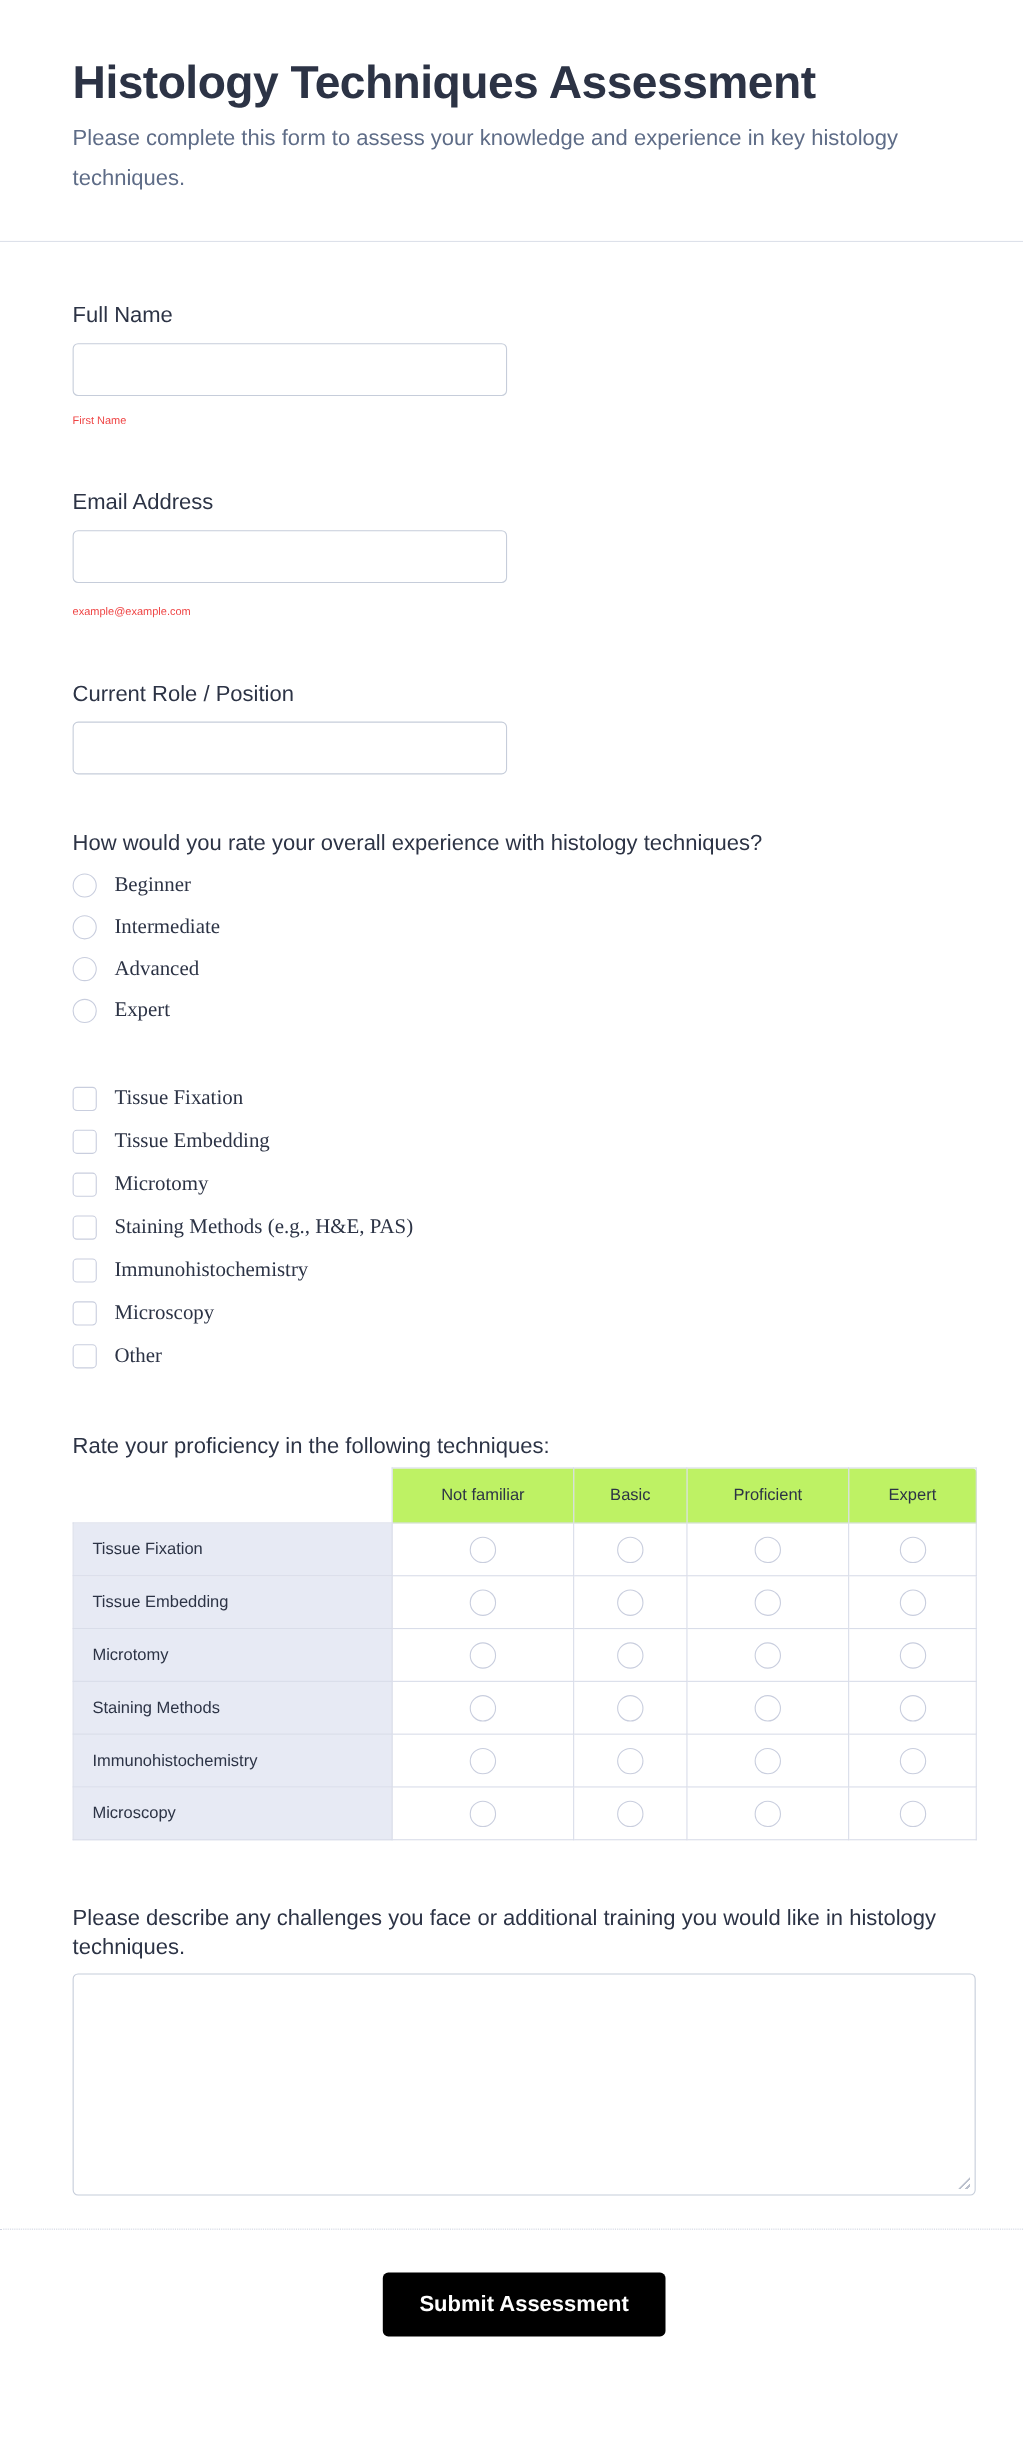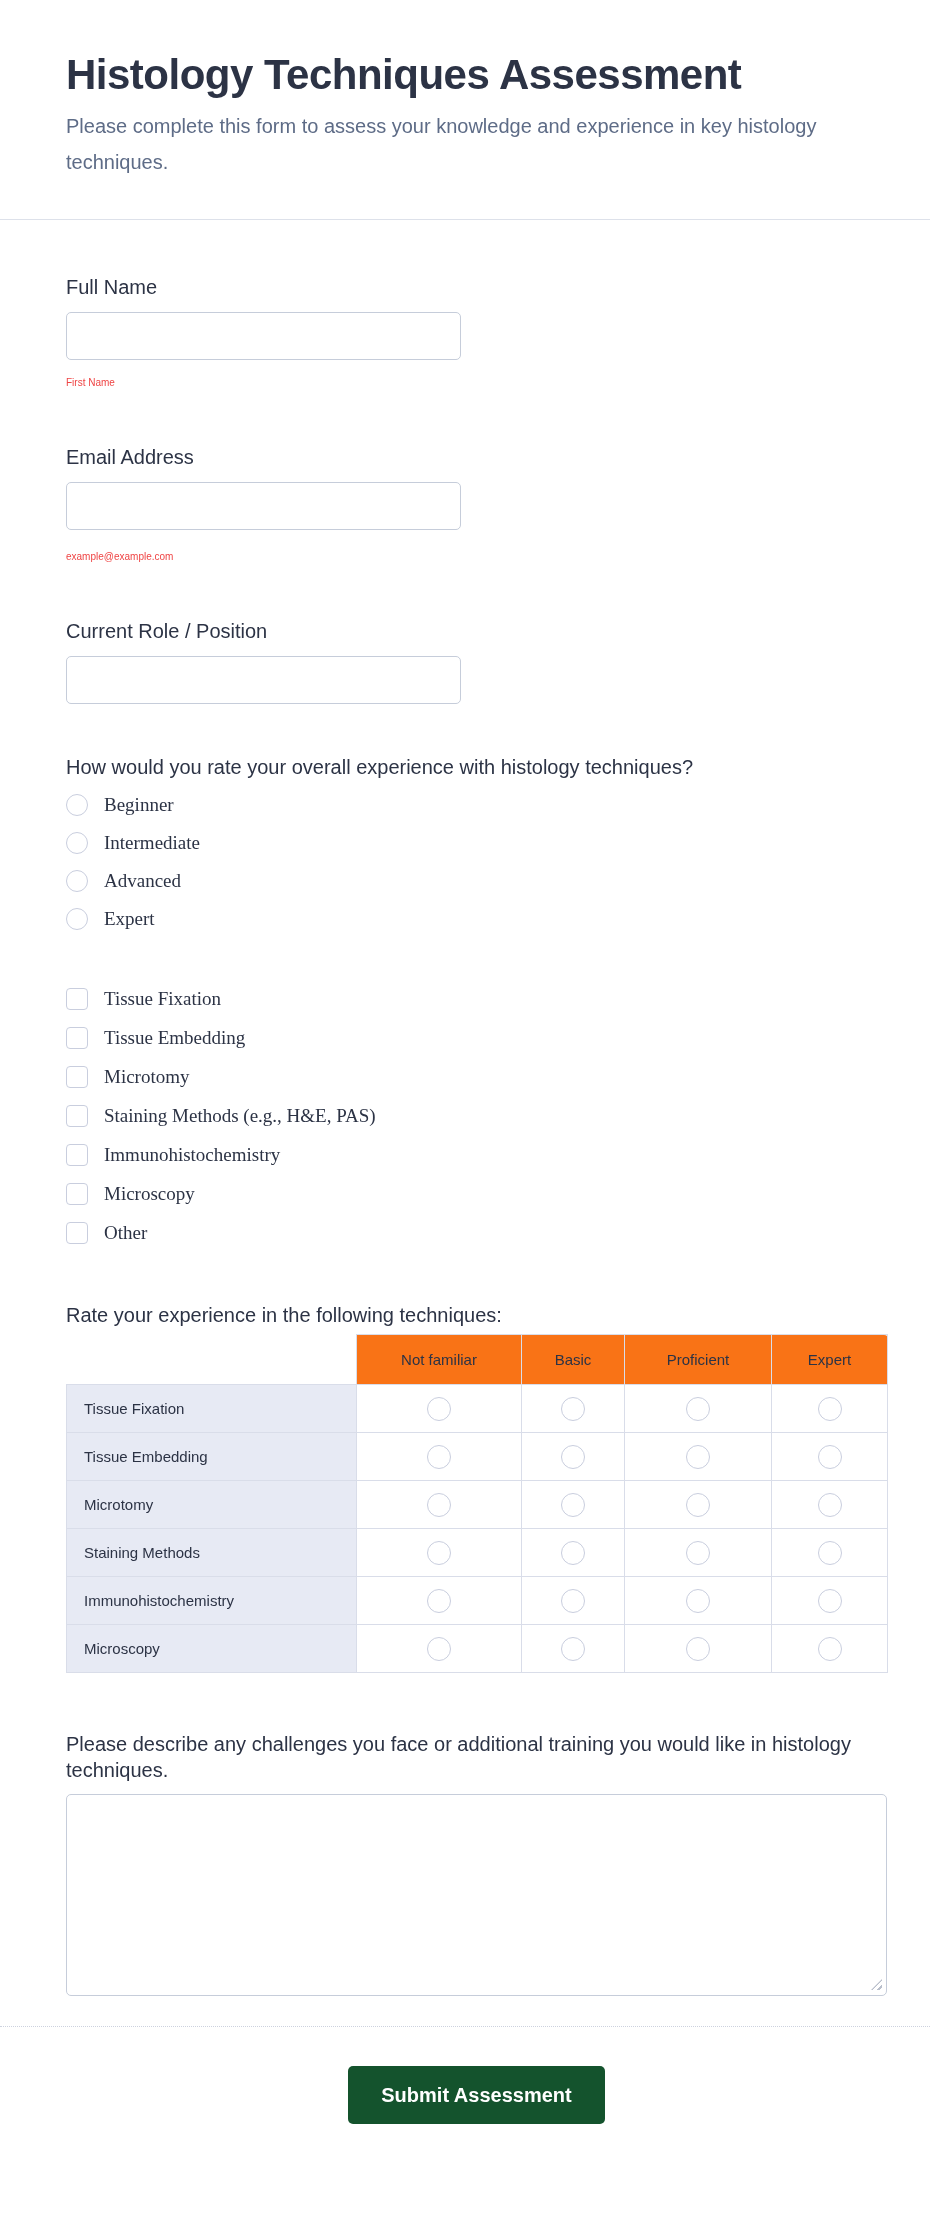--- a/index.html
+++ b/index.html
@@ -80,21 +80,21 @@
     width: 821px;
   }
   .matrix-table col.c-label { width: 290px; }
   .matrix-table col.c-nf    { width: 165px; }
   .matrix-table col.c-ba    { width: 103px; }
   .matrix-table col.c-pr    { width: 147px; }
   .matrix-table col.c-ex    { width: 116px; }
   .matrix-table th, .matrix-table td { border: 1px solid #d9dde9; }
   .matrix-table .corner-cell { border: none; background: transparent; }
   .matrix-table thead th {
-    height: 50px; background: #f97316; font-size: 15px; font-weight: 400;
+    height: 50px; background: #bef264; font-size: 15px; font-weight: 400;
     color: #2c3345; text-align: center;
   }
   .matrix-table thead th:first-child { border-top-left-radius: 4px; }
   .matrix-table thead th:last-child  { border-top-right-radius: 4px; }
   .matrix-table tbody th {
     height: 48px; background: #e7eaf4; font-size: 15px; font-weight: 400;
     color: #2c3345; text-align: left; padding-left: 17px;
   }
   .matrix-table tbody td { background: #fff; text-align: center; }
   .matrix-radio {
@@ -114,21 +114,21 @@
     background: repeating-linear-gradient(135deg, transparent 0 3px, #b9bfcc 3px 4.5px);
     clip-path: polygon(100% 0, 100% 100%, 0 100%);
     pointer-events: none;
   }
 
   
   .submit-divider { margin-top: 30px; border-top: 1px dotted #cdd2df; width: 930px; margin-left: -66px; }
   .submit-section { padding-top: 39px; display: flex; justify-content: center; width: 821px; }
   .submit-button {
     height: 58px; padding: 0 33px; border: none; border-radius: 5px;
-    background: #14532d; color: #ffffff; font-size: 20px; font-weight: 600;
+    background: #000000; color: #ffffff; font-size: 20px; font-weight: 600;
     font-family: "Liberation Sans", sans-serif; cursor: pointer;
   }
 </style>
 </head>
 <body>
 
 <div class="form-card">
 
   <div class="form-header">
     <div class="form-title">Histology Techniques Assessment</div>
@@ -207,21 +207,21 @@
           <span class="option-text">Microscopy</span>
         </div>
         <div class="option-row">
           <span class="checkbox-square"></span>
           <span class="option-text">Other</span>
         </div>
       </div>
     </div>
 
     <div class="block-matrix">
-      <div class="q-label">Rate your experience in the following techniques:</div>
+      <div class="q-label">Rate your proficiency in the following techniques:</div>
       <table class="matrix-table">
         <colgroup>
           <col class="c-label">
             <col class="c-nf">
             <col class="c-ba">
             <col class="c-pr">
             <col class="c-ex">
         </colgroup>
         <thead>
           <tr>

